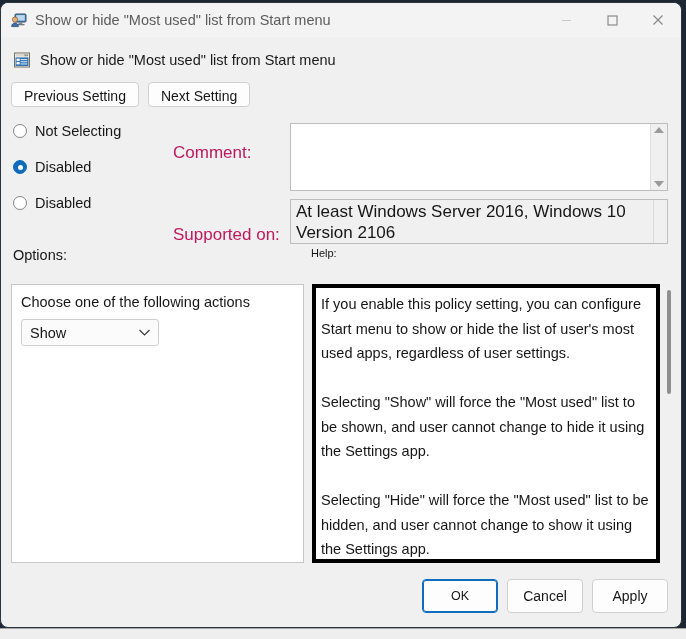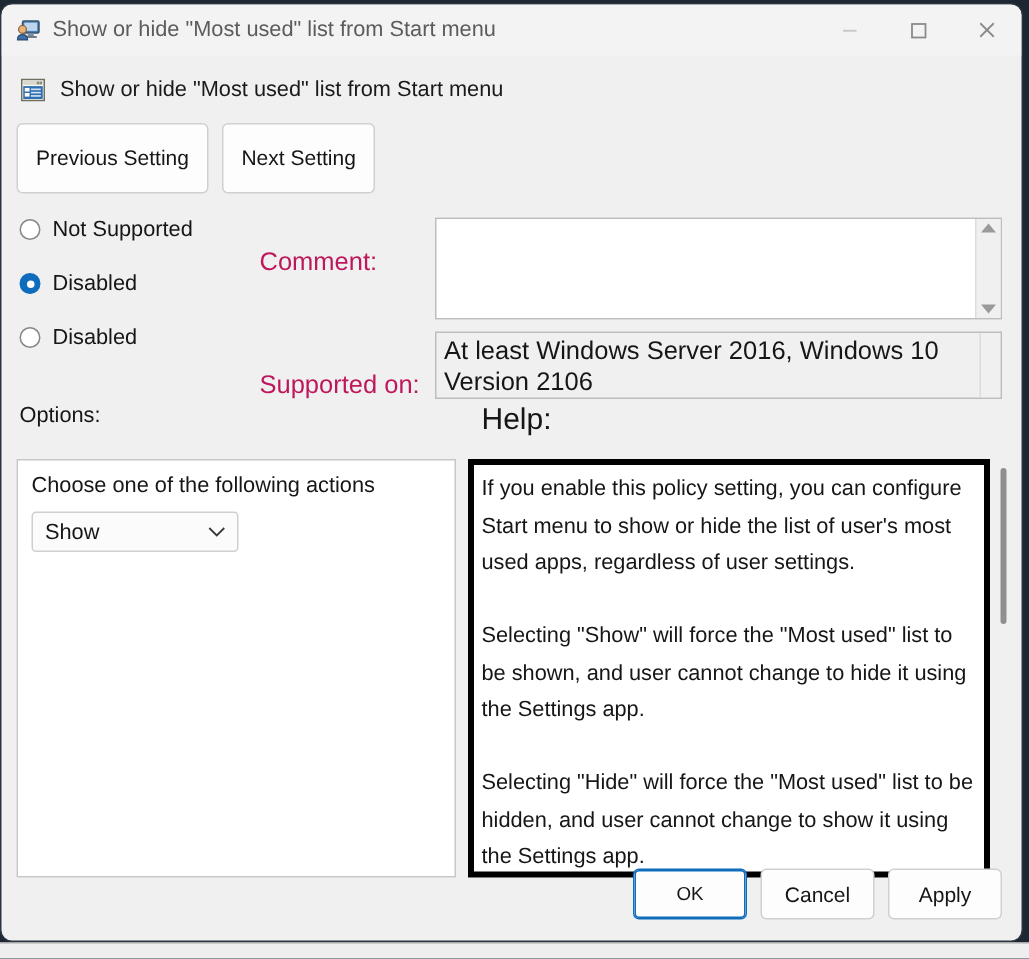--- a/index.html
+++ b/index.html
@@ -101,21 +101,21 @@
     padding: 8px 0 0 10px;
   }
   .btn {
     background: #fdfdfd;
     border: 1px solid #d0d0d0;
     border-radius: 4px;
     font-family: "Liberation Sans", sans-serif;
     font-size: 14px;
     color: #161616;
     padding: 0 12px;
-    height: 47px;
+    height: 25px;
     line-height: 27px;
     box-sizing: border-box;
     cursor: default;
     white-space: nowrap;
   }
 
   
   #state-area {
     position: relative;
     margin-top: 12px;
@@ -238,23 +238,23 @@
   }
   #options-label {
     position: absolute;
     left: 12px;
     top: 0;
     font-size: 14.5px;
     color: #161616;
   }
   #help-label {
     position: absolute;
-    left: 320px;
+    left: 310px;
     top: 0;
-    font-size: 20px;
+    font-size: 11px;
     color: #161616;
   }
 
   
   #panels {
     position: relative;
     height: 282px;
     margin-top: 13px;
   }
   #options-panel {
@@ -405,21 +405,21 @@
 
   <div id="navbuttons">
     <button class="btn">Previous Setting</button>
     <button class="btn">Next Setting</button>
   </div>
 
   <div id="state-area">
 
     <div class="radio-row" style="top:4px;">
       <span class="radio"></span>
-      <span>Not Supported</span>
+      <span>Not Selecting</span>
     </div>
 
     <div class="radio-row" style="top:40px;">
       <span class="radio checked"></span>
       <span>Disabled</span>
     </div>
 
     <div class="radio-row" style="top:76px;">
       <span class="radio"></span>
       <span>Disabled</span>

